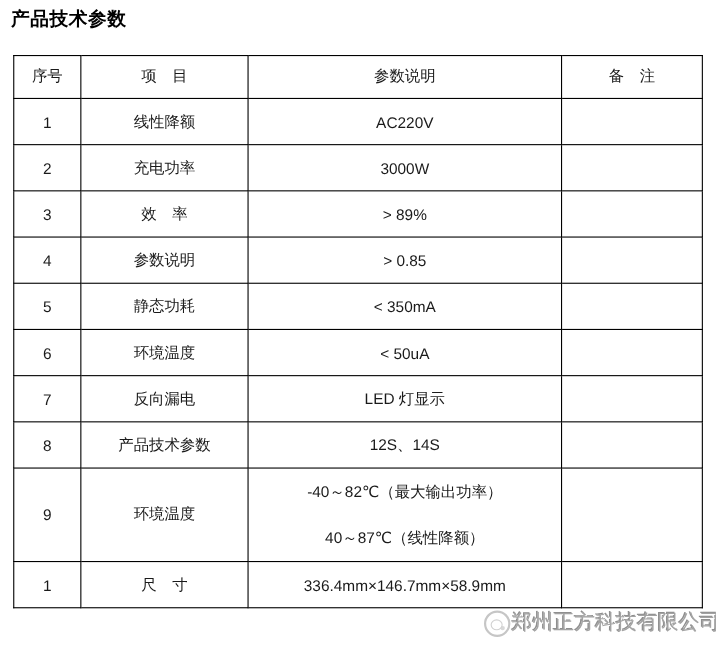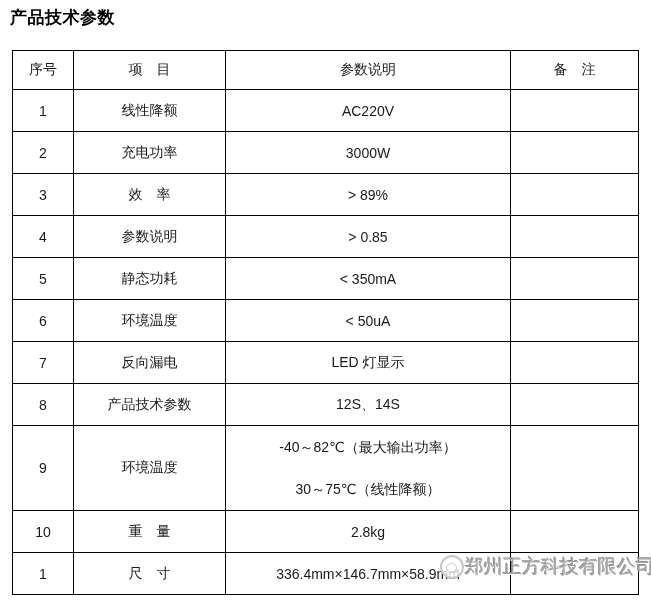--- a/index.html
+++ b/index.html
@@ -151,28 +151,22 @@
         <td>8</td>
         <td>产品技术参数</td>
         <td>12S、14S</td>
         <td></td>
       </tr>
       <tr class="tall">
         <td>9</td>
         <td>环境温度</td>
         <td>
           <div class="vline">-40～82℃（最大输出功率）</div>
-          <div class="vline">30～75℃（线性降额）</div>
+          <div class="vline">40～87℃（线性降额）</div>
         </td>
-        <td></td>
-      </tr>
-      <tr>
-        <td>10</td>
-        <td>重　量</td>
-        <td>2.8kg</td>
         <td></td>
       </tr>
       <tr>
         <td>1</td>
         <td>尺　寸</td>
         <td>336.4mm×146.7mm×58.9mm</td>
         <td></td>
       </tr>
     </tbody>
 </table>

